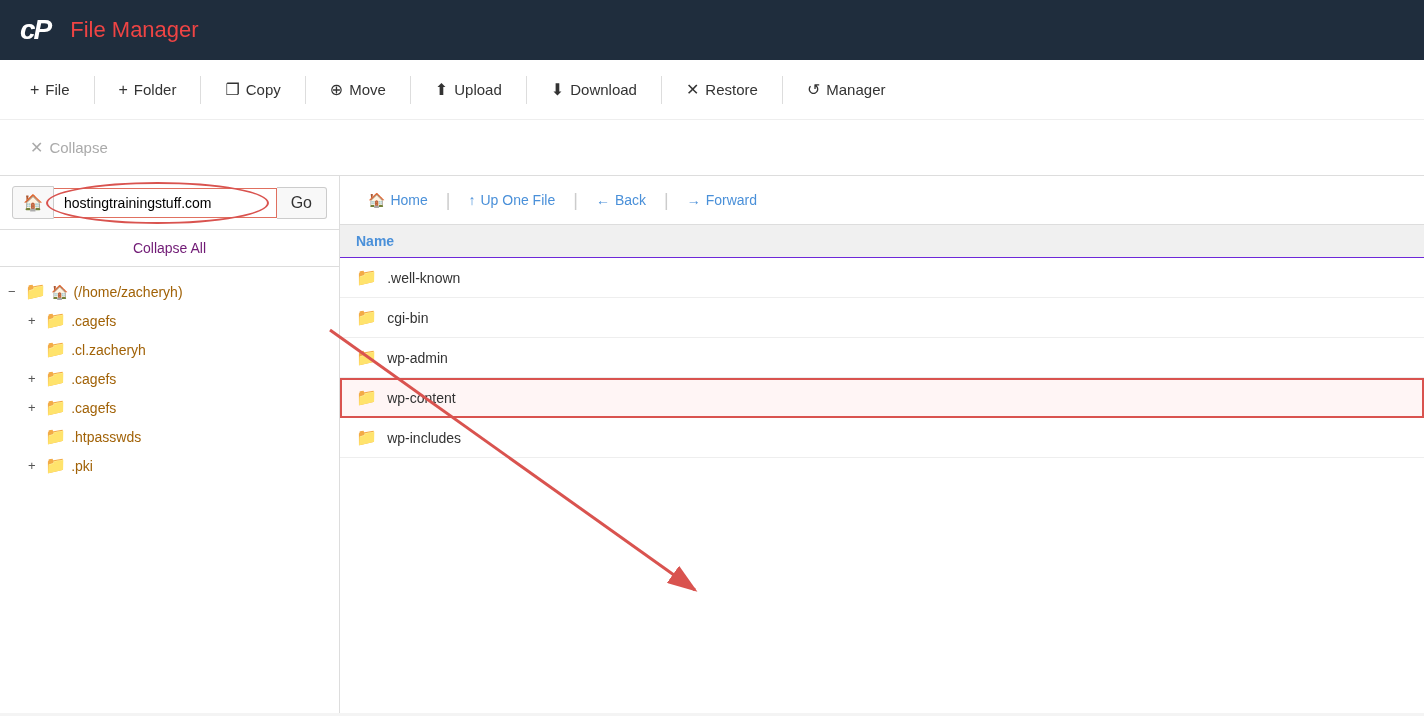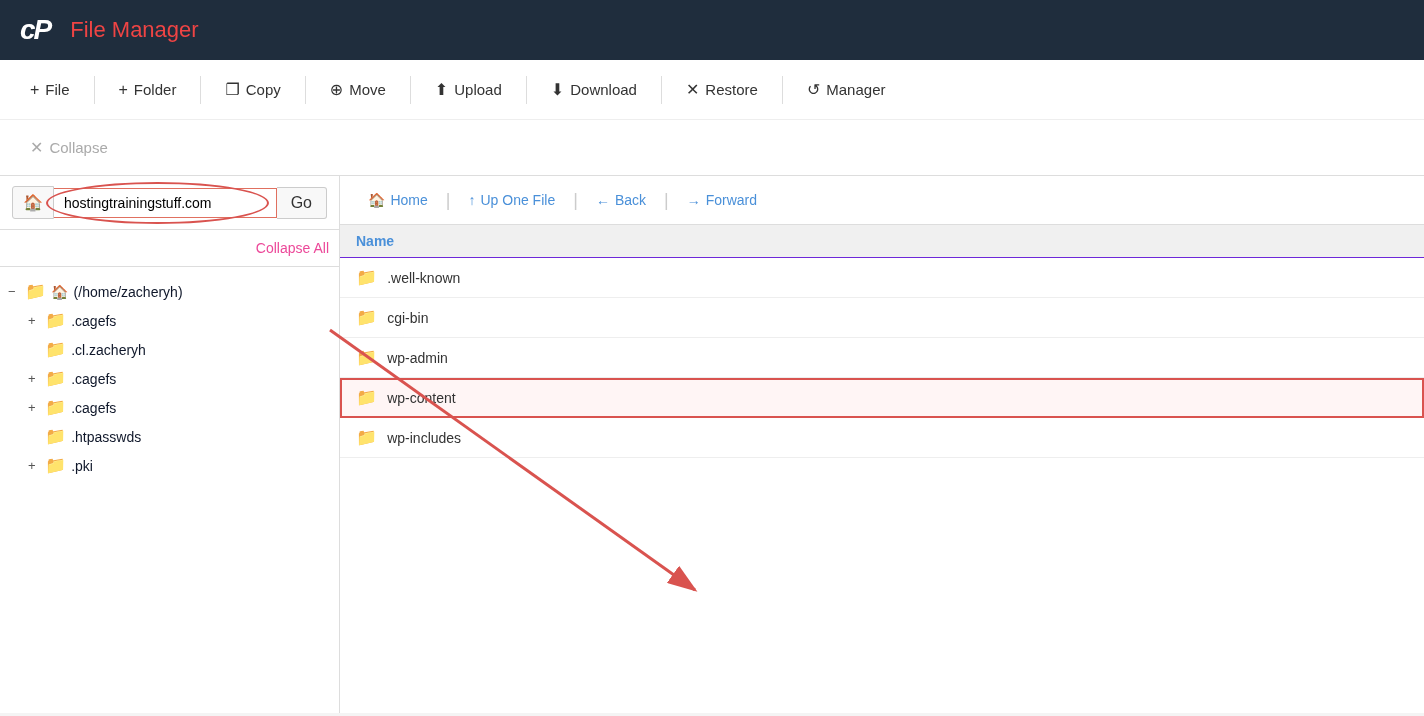--- a/index.html
+++ b/index.html
@@ -112,43 +112,43 @@
       background: #f8f8f8;
       border: 1px solid #ccc;
       border-left: none;
       padding: 6px 14px;
       cursor: pointer;
       font-size: 16px;
       border-radius: 0 3px 3px 0;
       color: #333;
     }
     .collapse-all-bar {
-      text-align: right;
+      text-align: center;
       padding: 10px;
       border-bottom: 1px solid #ddd;
       background: #fff;
       cursor: pointer;
       font-size: 14px;
-      color: #ec4899;
+      color: #701a75;
     }
     .file-tree {
       padding: 10px 8px;
       font-size: 14px;
       overflow-y: auto;
     }
     .tree-item {
       display: flex;
       align-items: center;
       gap: 5px;
       padding: 4px 0;
       cursor: pointer;
     }
     .folder-icon { color: #e6a817; font-size: 17px; }
     .home-icon { font-size: 14px; color: #555; }
-    .tree-label { color: #0f172a; }
+    .tree-label { color: #a16207; }
     .tree-item.indent1 { padding-left: 20px; }
     .expand-icon { color: #555; font-size: 13px; min-width: 12px; }
 
     
     .right-panel {
       flex: 1;
       background: #fff;
       overflow: hidden;
       display: flex;
       flex-direction: column;

